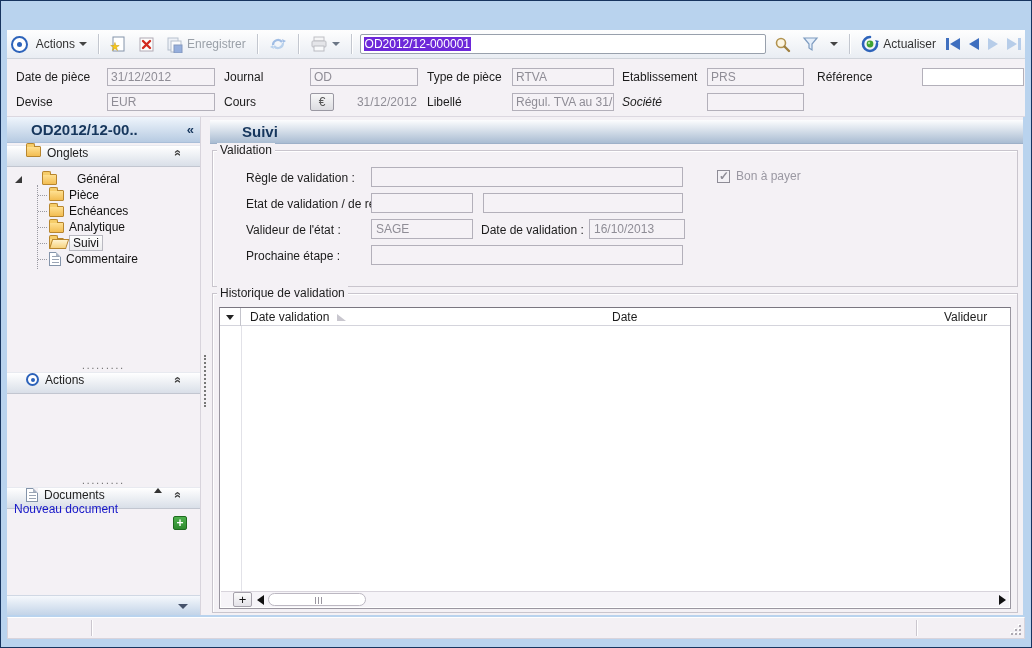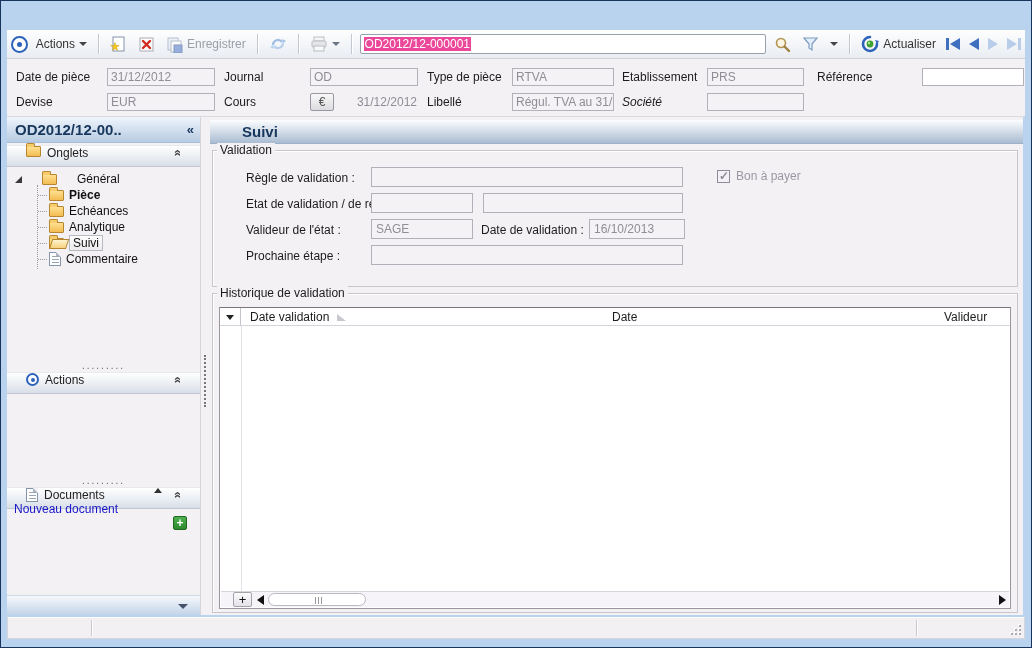--- a/index.html
+++ b/index.html
@@ -39,21 +39,21 @@
   .caret { width:0; height:0; border-left:4px solid transparent; border-right:4px solid transparent;
     border-top:4px solid #444; display:inline-block; }
   .caret.light { border-top-color:#6b7685; }
   .bullseye { width:17px; height:17px; border-radius:50%; border:2px solid #2d63ba; background:#fff; position:relative; }
   .bullseye::after { content:""; position:absolute; left:4px; top:4px; width:5px; height:5px;
     border-radius:50%; background:#2d63ba; }
   .bullseye.small { width:13px; height:13px; border-width:2px; }
   .bullseye.small::after { left:2.5px; top:2.5px; width:4px; height:4px; }
   .record-input { width:418px; height:20px; background:#fff; border:1px solid #98a0ac; border-radius:2px;
     display:flex; align-items:center; padding:0 3px; }
-  .record-input .sel { background:#ec4899; color:#fff; font-size:12px; padding:0 1px; }
+  .record-input .sel { background:#6d28d9; color:#fff; font-size:12px; padding:0 1px; }
   .nav-group { display:flex; align-items:center; gap:9px; margin-left:2px; }
   .tri-l { width:0; height:0; border-top:6px solid transparent; border-bottom:6px solid transparent;
     border-right:10px solid #3f6fbf; }
   .tri-r { width:0; height:0; border-top:6px solid transparent; border-bottom:6px solid transparent;
     border-left:10px solid #3f6fbf; }
   .tri-pale { border-right-color:#b7cde9; border-left-color:#b7cde9; }
   .nav-bar { width:3px; height:12px; background:#3f6fbf; }
   .nav-bar.pale { background:#b7cde9; }
   .nav-first,.nav-last { display:flex; align-items:center; gap:1px; }
 
@@ -66,21 +66,21 @@
   .fh-field.white { background:#fff; }
   .euro-btn { position:absolute; width:24px; height:18px; border:1px solid #9a98a2; border-radius:2px;
     background:linear-gradient(#f8f8f8,#dcdce0); color:#555; font-size:12px; text-align:center; line-height:16px; }
   .cours-value { position:absolute; color:#8f8d96; font-size:12px; text-align:right; }
 
   
   .sidebar { position:absolute; left:6px; top:116px; width:194px; bottom:32px; background:#f4f1f5;
     border-right:1px solid #d8d4dc; }
   .sb-header { position:absolute; left:0; right:0; top:0; height:26px;
     background:linear-gradient(#eff5fc,#b7cbe2); border-bottom:1px solid #a9bed8;
-    display:flex; align-items:center; padding:0 6px 0 8px; }
+    display:flex; align-items:center; padding:0 6px 0 24px; }
   .sb-header .t { font-weight:bold; font-size:15px; color:#16365c; flex:1; white-space:nowrap; overflow:hidden; }
   .sb-header .chev { color:#16365c; font-size:13px; font-weight:bold; }
   .section-bar { position:absolute; left:0; right:0; height:22px;
     background:linear-gradient(#ffffff,#d9dfe8); border-top:1px solid #e8eaf0; border-bottom:1px solid #c2c6d0;
     display:flex; align-items:flex-start; gap:6px; padding:0 19px; }
   .section-bar .s-label { flex:1; font-size:12px; color:#222; }
   .chev-dbl { display:inline-block; transform:rotate(-90deg); font-weight:bold; color:#444; font-size:12px; }
   .tri-up-sm { width:0; height:0; border-left:4px solid transparent; border-right:4px solid transparent;
     border-bottom:5px solid #333; margin-right:6px; }
   .icon-folder { width:15px; height:11px; background:linear-gradient(#ffe091,#f2bd52); border:1px solid #b8862e;
@@ -293,21 +293,21 @@
       <span class="chev-dbl">»</span>
     </div>
 
     <div class="tree">
       <div class="tree-vline"></div>
       <div class="tree-item" style="left:8px; top:2px;gap:20px;">
         <span class="expander"></span>
         <span class="icon-folder"></span>
         <span>Général</span>
       </div>
-      <div class="tree-item" style="left:31px; top:18px;font-weight:bold;">
+      <div class="tree-item" style="left:31px; top:18px;">
         <span class="tree-hstub"></span>
         <span class="icon-folder"></span>
         <span>Pièce</span>
       </div>
       <div class="tree-item" style="left:31px; top:34px;">
         <span class="tree-hstub"></span>
         <span class="icon-folder"></span>
         <span>Echéances</span>
       </div>
       <div class="tree-item" style="left:31px; top:50px;">

